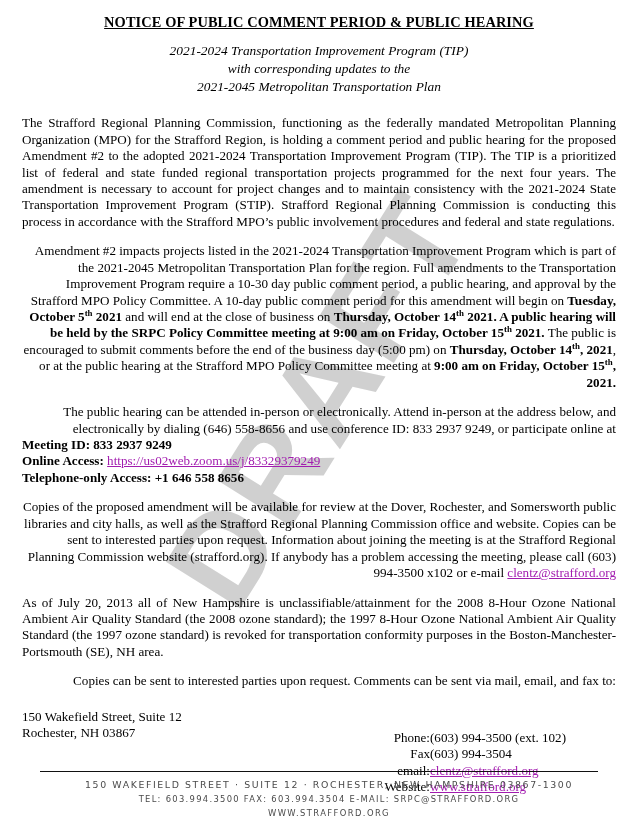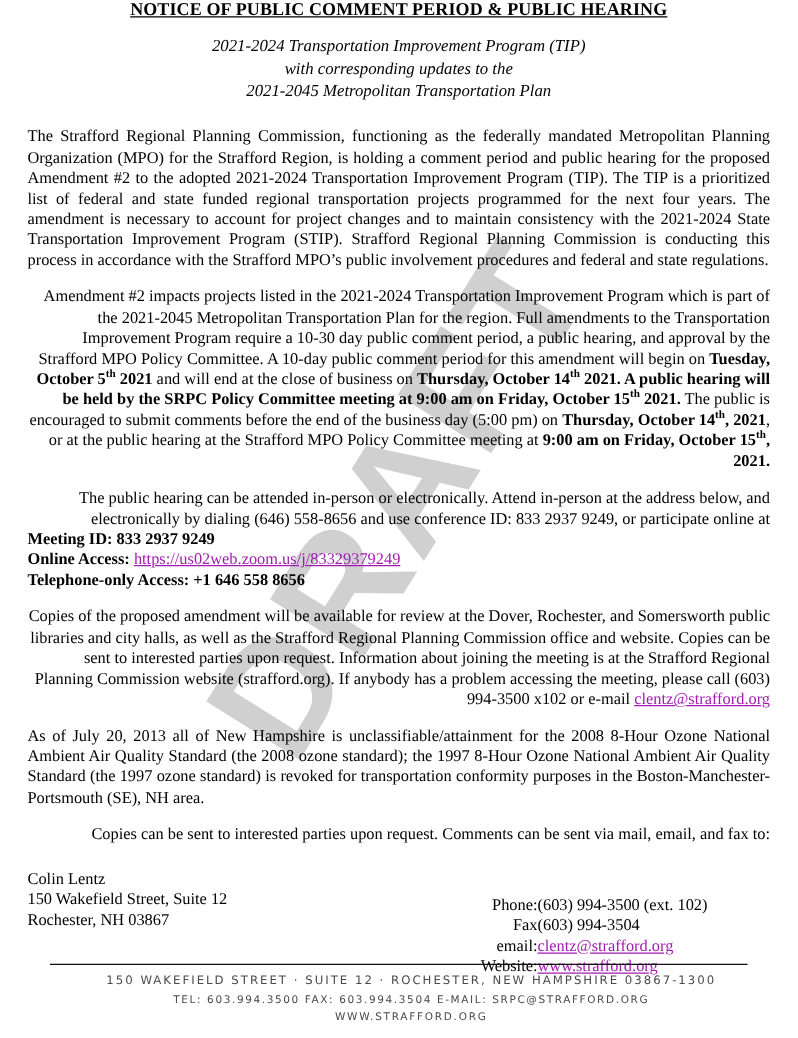--- a/index.html
+++ b/index.html
@@ -46,20 +46,21 @@
     transform: rotate(-58deg);
     white-space: nowrap;
     line-height: 1;
     user-select: none;
   }
 
   
   .content {
     position: relative;
     z-index: 10;
+    padding-top: 14px;
   }
 
   
   .doc-title {
     text-align: center;
     font-weight: bold;
     font-size: 14.4px;
     letter-spacing: 0.1px;
     text-decoration: underline;
     margin: 0 0 11px 0;
@@ -173,21 +174,20 @@
     <p class="body ragged" style="margin-top:13px;"><span>Copies of the proposed amendment will be available for review at the Dover, Rochester, and Somersworth public libraries and city halls, as well as the Strafford Regional Planning Commission office and website. Copies can be sent to interested parties upon request. Information about joining the meeting is at the Strafford Regional Planning Commission website (strafford.org). If anybody has a problem accessing the meeting, please call (603) 994-3500 x102 or e-mail </span><a class="link" href="#">clentz@strafford.org</a></p>
 
     <p class="body"><span>As of July 20, 2013 all of New Hampshire is unclassifiable/attainment for the 2008 8-Hour Ozone National Ambient Air Quality Standard (the 2008 ozone standard); the 1997 8-Hour Ozone National Ambient Air Quality Standard (the 1997 ozone standard) is revoked for transportation conformity purposes in the Boston-Manchester-Portsmouth (SE), NH area.</span></p>
 
     <p class="body ragged"><span>Copies can be sent to interested parties upon request.  Comments can be sent via mail, email, and fax to:</span></p>
 
   </div>
 
   <div class="contact-wrap">
     <div class="contact-left">
-      <div>Colin Lentz</div>
       <div>150 Wakefield Street, Suite 12</div>
       <div>Rochester, NH 03867</div>
     </div>
     <div class="contact-right">
       <div style="height:21px;"></div>
       <div class="contact-row">
         <span class="lbl">Phone:</span>
         <span class="val">(603) 994-3500 (ext. 102)</span>
       </div>
       <div class="contact-row">

